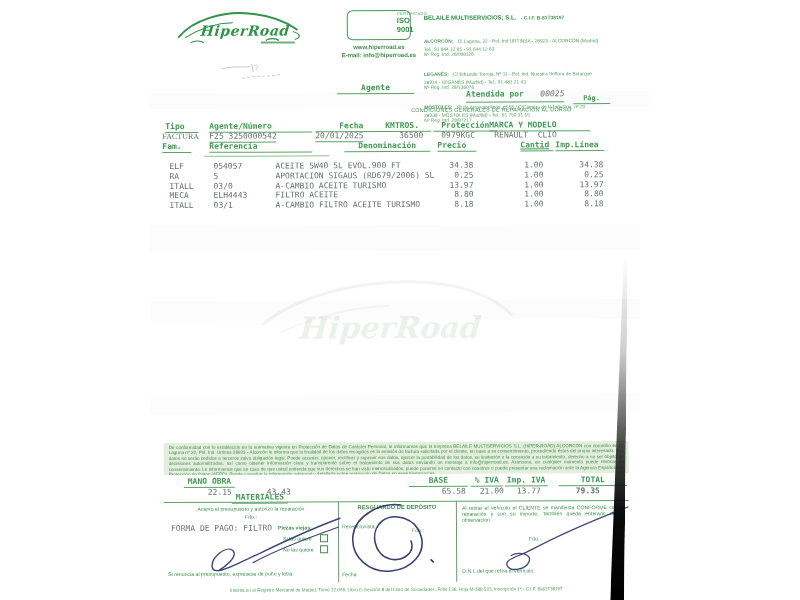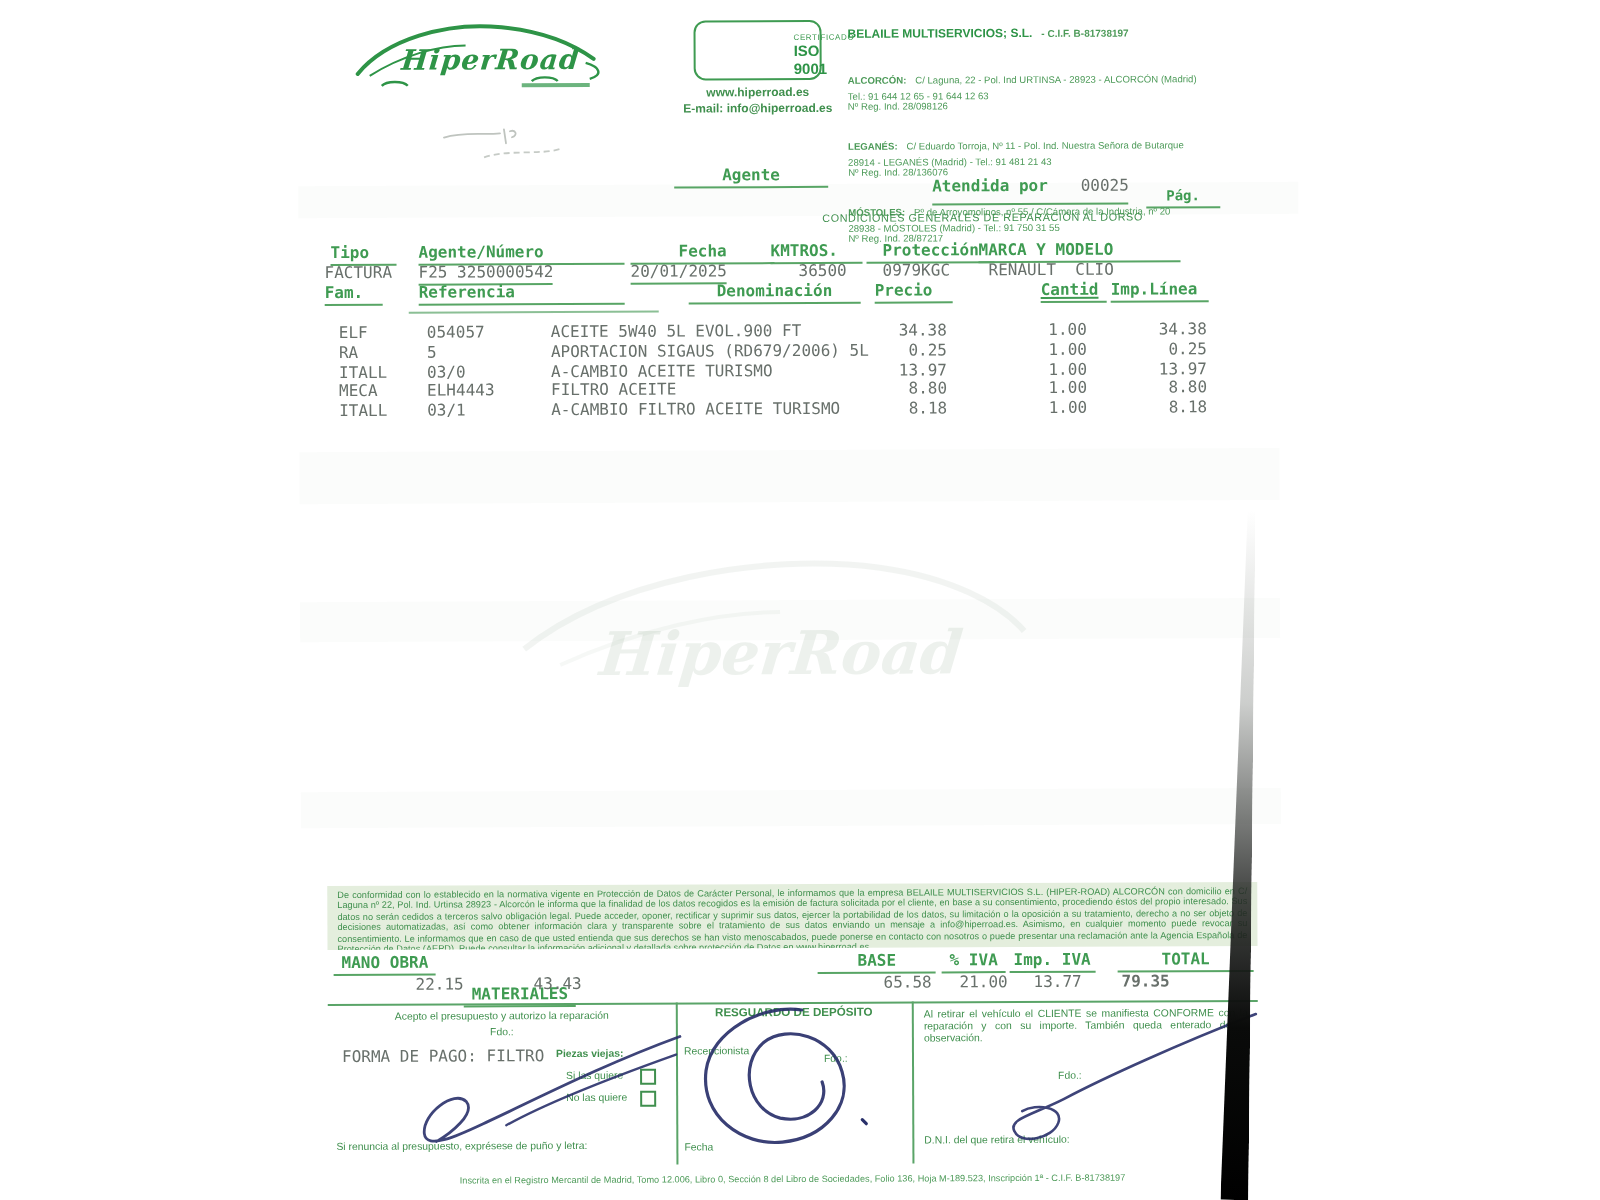--- a/index.html
+++ b/index.html
@@ -21,21 +21,21 @@
   .c1{width:44px}.c2{width:62px}.c3{width:160px}
   .c4{width:38px;text-align:right}.c5{width:70px;text-align:right}.c6{width:60px;text-align:right}
   .cb{position:absolute;width:6px;height:6px;border:1px solid #3f8f4d;background:#fefefc;}
   .hline{position:absolute;height:1px;background:#5aa468;}
   .vline{position:absolute;width:1px;background:#5aa468;}
   .band{position:absolute;background:rgba(95,110,98,0.025);}
   .privacy{position:absolute;left:163px;top:442px;width:465px;height:32px;box-sizing:border-box;
            background:#e4eedd;padding:2px 5px;font-size:4.6px;line-height:5.4px;color:#3f8f4d;
            text-align:justify;overflow:hidden;}
   .iso{position:absolute;left:348px;top:10px;width:64px;height:30px;border:1.4px solid #3f9b52;
-       border-radius:6px;box-sizing:border-box;display:flex;align-items:flex-end;gap:42px;}
+       border-radius:6px;box-sizing:border-box;display:flex;align-items:flex-start;gap:42px;}
   .logo-text{font-family:"DejaVu Serif",serif;font-style:italic;font-weight:700;
              font-size:14px;color:#2e9447;transform:skewX(-6deg);letter-spacing:0.5px;}
   .wm-text{font-family:"DejaVu Serif",serif;font-style:italic;font-weight:700;font-size:30px;
            color:rgba(125,155,130,0.14);transform:skewX(-6deg);}
   svg{display:block;}
 </style>
 </head>
 <body>
 
 <div class="screen">
@@ -94,33 +94,33 @@
         <span class="gxs b">MÓSTOLES:</span>
         <span class="gxs">Pº de Arroyomolinos, nº 55 / C/Cámara de la Industria, nº 20</span>
         <div class="gxs">28938 - MÓSTOLES (Madrid) - Tel.: 91 750 31 55</div>
         <div class="gxs">Nº Reg. Ind. 28/87217</div>
       </div>
     </div>
 
     <span class="abs gl ul" style="left:338px;top:83px;padding:0 24px 1px 24px;text-align:right;">Agente</span>
     <span class="abs ul" style="left:467px;top:83px;padding-bottom:1px;">
       <span class="gl">Atendida por</span>
-      <span class="tw" style="margin-left:12px;">00025</span>
+      <span class="tw" style="margin-left:12px;font-style:italic;">00025</span>
     </span>
     <span class="abs gl ul" style="left:574px;top:95px;padding:0 10px 1px 10px;font-size:7px;">Pág.</span>
     <div class="abs gs" style="left:412px;top:107px;font-size:5.4px;letter-spacing:.3px;white-space:nowrap;">CONDICIONES GENERALES DE REPARACIÓN AL DORSO</div>
 
     <span class="abs gl ul" style="left:166px;top:121px;padding-right:14px;">Tipo</span>
     <span class="abs gl ul" style="left:210px;top:121px;padding-right:40px;">Agente/Número</span>
     <span class="abs gl ul" style="left:316px;top:121px;padding:0 24px 1px 24px;">Fecha</span>
     <span class="abs gl ul" style="left:386px;top:121px;padding-right:12px;">KMTROS.</span>
     <span class="abs gl ul" style="left:434px;top:121px;padding:0 8px 1px 8px;">Protección</span>
     <span class="abs gl ul" style="left:490px;top:121px;padding-right:34px;">MARCA Y MODELO</span>
 
-    <span class="abs tw" style="left:163px;top:131px;">FACTURA</span>
+    <span class="abs tw" style="left:163px;top:131px;font-family:Liberation Serif, serif;">FACTURA</span>
     <span class="abs tw ul" style="left:210px;top:131px;">F25 3250000542</span>
     <span class="abs tw ul" style="left:316px;top:131px;">20/01/2025</span>
     <span class="abs tw" style="left:400px;top:131px;">36500</span>
     <span class="abs tw" style="left:442px;top:131px;">0979KGC</span>
     <span class="abs tw" style="left:495px;top:131px;">RENAULT  CLIO</span>
 
     <span class="abs gl ul" style="left:163px;top:141px;padding-right:10px;">Fam.</span>
     <span class="abs gl ul" style="left:210px;top:141px;padding-right:55px;">Referencia</span>
     <span class="abs gl ul" style="left:345px;top:141px;padding:0 14px 1px 14px;">Denominación</span>
     <span class="abs gl ul" style="left:438px;top:141px;padding-right:10px;">Precio</span>
@@ -171,33 +171,33 @@
     </div>
 
     <svg class="abs" style="left:250px;top:272px;opacity:.5;" width="270" height="100" viewBox="0 0 270 100">
       <path d="M12 52 C55 18, 130 4, 190 12 C225 17, 250 30, 262 44" stroke="rgba(135,160,140,0.22)" stroke-width="3" fill="none"></path>
       <path d="M30 60 C70 42, 110 34, 140 34" stroke="rgba(135,160,140,0.15)" stroke-width="2" fill="none"></path>
     </svg>
     <span class="abs wm-text" style="left:300px;top:310px;">HiperRoad</span>
 
     <div class="privacy">De conformidad con lo establecido en la normativa vigente en Protección de Datos de Carácter Personal, le informamos que la empresa BELAILE MULTISERVICIOS S.L. (HIPER-ROAD) ALCORCÓN con domicilio en C/ Laguna nº 22, Pol. Ind. Urtinsa 28923 - Alcorcón le informa que la finalidad de los datos recogidos es la emisión de factura solicitada por el cliente, en base a su consentimiento, procediendo éstos del propio interesado. Sus datos no serán cedidos a terceros salvo obligación legal. Puede acceder, oponer, rectificar y suprimir sus datos, ejercer la portabilidad de los datos, su limitación o la oposición a su tratamiento, derecho a no ser objeto de decisiones automatizadas, así como obtener información clara y transparente sobre el tratamiento de sus datos enviando un mensaje a info@hiperroad.es. Asimismo, en cualquier momento puede revocar su consentimiento. Le informamos que en caso de que usted entienda que sus derechos se han visto menoscabados, puede ponerse en contacto con nosotros o puede presentar una reclamación ante la Agencia Española de Protección de Datos (AEPD). Puede consultar la información adicional y detallada sobre protección de Datos en www.hiperroad.es</div>
 
-    <span class="abs gl ul" style="left:166px;top:476px;padding:0 4px 1px 4px;">MANO OBRA</span>
+    <span class="abs gl ul" style="left:183px;top:476px;padding:0 4px 1px 4px;">MANO OBRA</span>
     <span class="abs gl ul" style="left:231px;top:476px;padding:16px 4px 1px 4px;">MATERIALES</span>
     <span class="abs gl ul" style="left:408px;top:476px;padding:0 20px 1px 20px;">BASE</span>
     <span class="abs gl ul" style="left:470px;top:476px;padding:0 4px 1px 4px;">% IVA</span>
     <span class="abs gl ul" style="left:504px;top:476px;padding:0 2px 1px 2px;">Imp. IVA</span>
     <span class="abs gl ul" style="left:558px;top:476px;padding:0 22px 1px 22px;">TOTAL</span>
 
     <span class="abs tw num" style="left:191px;top:487px;width:40px;">22.15</span>
     <span class="abs tw num" style="left:250px;top:487px;width:40px;">43.43</span>
     <span class="abs tw num" style="left:425px;top:487px;width:40px;">65.58</span>
     <span class="abs tw num" style="left:463px;top:487px;width:40px;">21.00</span>
     <span class="abs tw num" style="left:500px;top:487px;width:40px;">13.77</span>
-    <span class="abs tw num" style="left:544px;top:487px;width:40px;font-weight:bold;">79.35</span>
+    <span class="abs tw num" style="left:559px;top:487px;width:40px;font-weight:bold;">79.35</span>
 
     <div class="hline" style="left:163px;top:501px;width:465px;"></div>
     <div class="vline" style="left:337px;top:501px;height:81px;"></div>
     <div class="vline" style="left:455px;top:501px;height:81px;"></div>
 
     <div class="abs gs" style="left:175px;top:505px;width:150px;text-align:center;">Acepto el presupuesto y autorizo la reparación</div>
     <div class="abs gs" style="left:175px;top:513px;width:150px;text-align:center;">Fdo.:</div>
     <span class="abs tw" style="left:170px;top:523px;">FORMA DE PAGO: FILTRO</span>
     <span class="abs gs b" style="left:277px;top:524px;">Piezas viejas:</span>
     <span class="abs gs" style="left:282px;top:535px;">Si las quiere</span>

